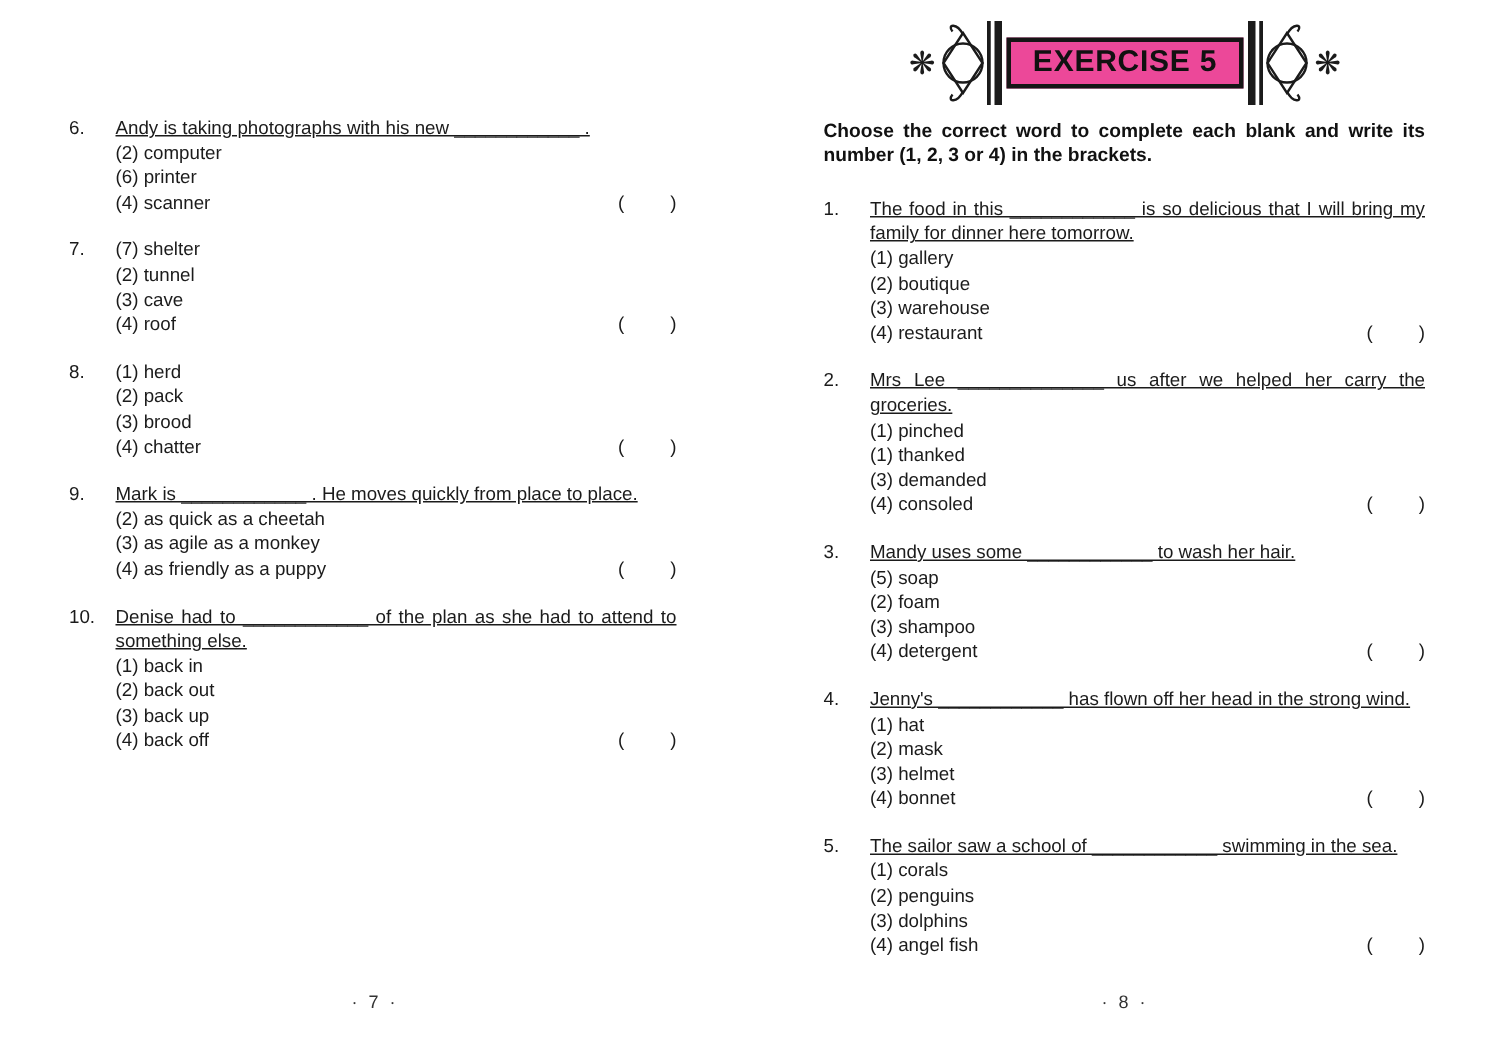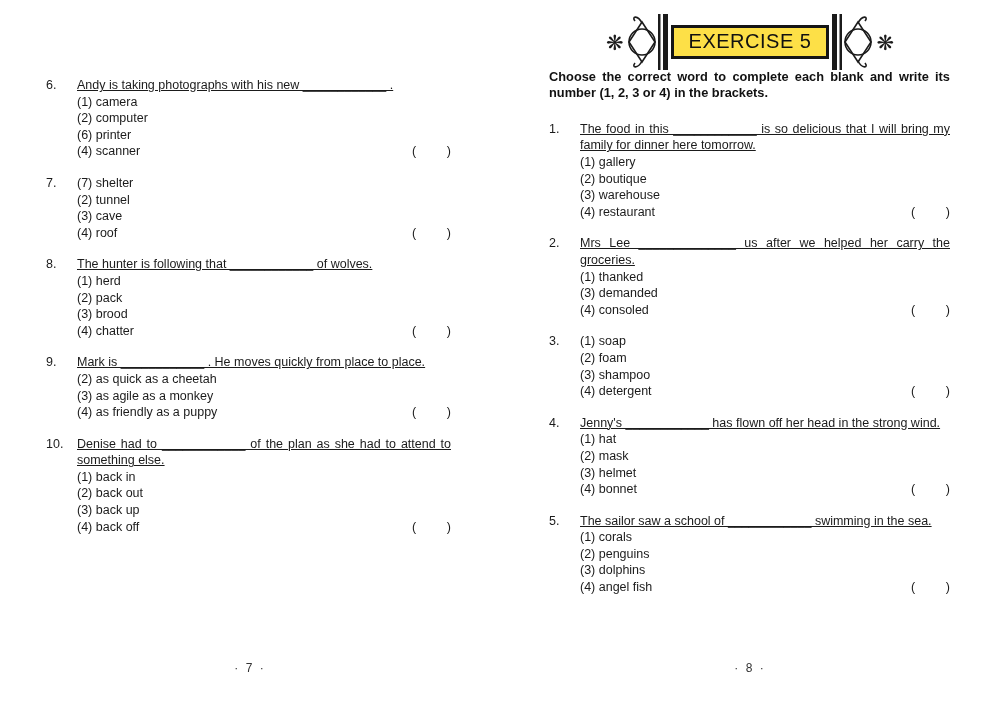--- a/index.html
+++ b/index.html
@@ -6,27 +6,27 @@
   html,body { width:1000px; height:707px; background:#ffffff; overflow:hidden; }
   body { font-family:"Liberation Sans", sans-serif; color:#1b1b1b; position:relative; }
 
   
   .banner { position:absolute; left:500px; top:13px; width:500px; height:58px;
             display:flex; align-items:center; justify-content:center; }
   .snowflake { font-size:21px; line-height:1; color:#1b1b1b; padding:0 1px; }
   .flourish-svg { display:block; }
   .flourish-right { transform:scaleX(-1); }
   .title-box { border:3px solid #151515; padding:2px 15px 3px 15px;
-               font-size:20px; font-weight:normal; letter-spacing:0.5px;
-               color:#111; background:#fde047; white-space:nowrap; }
+               font-size:20px; font-weight:bold; letter-spacing:0.5px;
+               color:#111; background:#ec4899; white-space:nowrap; }
 
   
   .col { position:absolute; font-size:12.5px; line-height:16.6px; }
   .col-left  { left:46px;  top:77px; width:405px; }
-  .col-right { left:549px; top:69px; width:401px; }
+  .col-right { left:549px; top:79px; width:401px; }
 
   .instructions { font-weight:bold; font-size:12.8px; line-height:16.4px;
                   text-align:justify; margin-bottom:19px; color:#111; }
 
   .question { display:flex; margin-bottom:15px; }
   .qnum { flex:none; width:31px; }
   .qbody { flex:1; min-width:0; }
   .qtext { text-align:justify;text-decoration:underline; }
   .opt-row { display:flex; justify-content:space-between; align-items:baseline; }
   .answer-brackets { flex:none; display:flex; width:39px; justify-content:space-between; }
@@ -66,23 +66,20 @@
   <span class="snowflake">❋</span>
 </div>
 
 <div class="col col-left">
   <div class="question">
     <span class="qnum">6.</span>
     <div class="qbody">
       <div class="qtext">Andy is taking photographs with his new ____________ .</div>
       <div class="opts">
           <div class="opt-row">
-            <span>(1) camera</span>
-          </div>
-          <div class="opt-row">
             <span>(2) computer</span>
           </div>
           <div class="opt-row">
             <span>(6) printer</span>
           </div>
           <div class="opt-row">
             <span>(4) scanner</span>
             <span class="answer-brackets">
               <span>(</span>
               <span>)</span>
@@ -112,21 +109,20 @@
               <span>)</span>
             </span>
           </div>
         </div>
     </div>
   </div>
 
   <div class="question">
     <span class="qnum">8.</span>
     <div class="qbody">
-      <div class="qtext">The hunter is following that ____________ of wolves.</div>
       <div class="opts">
           <div class="opt-row">
             <span>(1) herd</span>
           </div>
           <div class="opt-row">
             <span>(2) pack</span>
           </div>
           <div class="opt-row">
             <span>(3) brood</span>
           </div>
@@ -216,42 +212,46 @@
           </div>
     </div>
   </div>
 
   <div class="question">
     <span class="qnum">2.</span>
     <div class="qbody">
       <div class="qtext">Mrs Lee ______________ us after we helped her carry the groceries.</div>
       <div class="opts">
             <div class="opt-row">
+              <span>(1) pinched</span>
+            </div>
+            <div class="opt-row">
               <span>(1) thanked</span>
             </div>
             <div class="opt-row">
               <span>(3) demanded</span>
             </div>
             <div class="opt-row">
               <span>(4) consoled</span>
               <span class="answer-brackets">
                 <span>(</span>
                 <span>)</span>
               </span>
             </div>
           </div>
     </div>
   </div>
 
   <div class="question">
     <span class="qnum">3.</span>
     <div class="qbody">
-      <div class="opts">
-            <div class="opt-row">
-              <span>(1) soap</span>
+      <div class="qtext">Mandy uses some ____________ to wash her hair.</div>
+      <div class="opts">
+            <div class="opt-row">
+              <span>(5) soap</span>
             </div>
             <div class="opt-row">
               <span>(2) foam</span>
             </div>
             <div class="opt-row">
               <span>(3) shampoo</span>
             </div>
             <div class="opt-row">
               <span>(4) detergent</span>
               <span class="answer-brackets">

